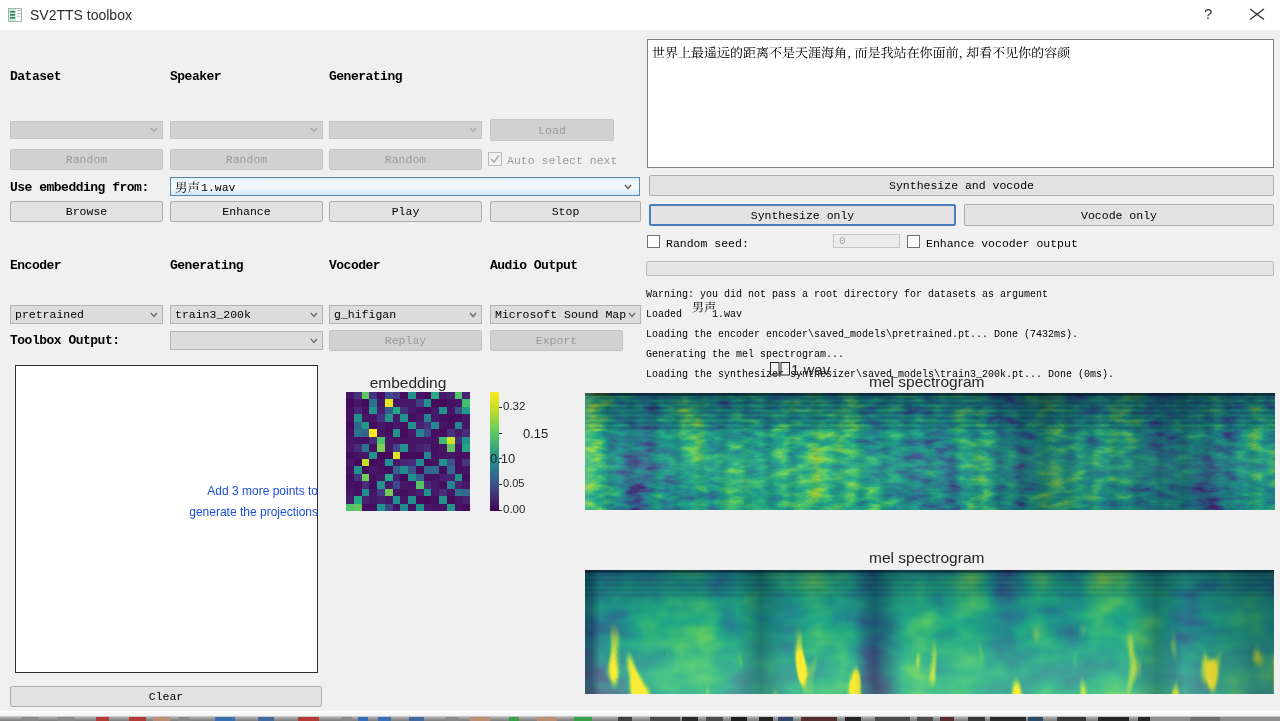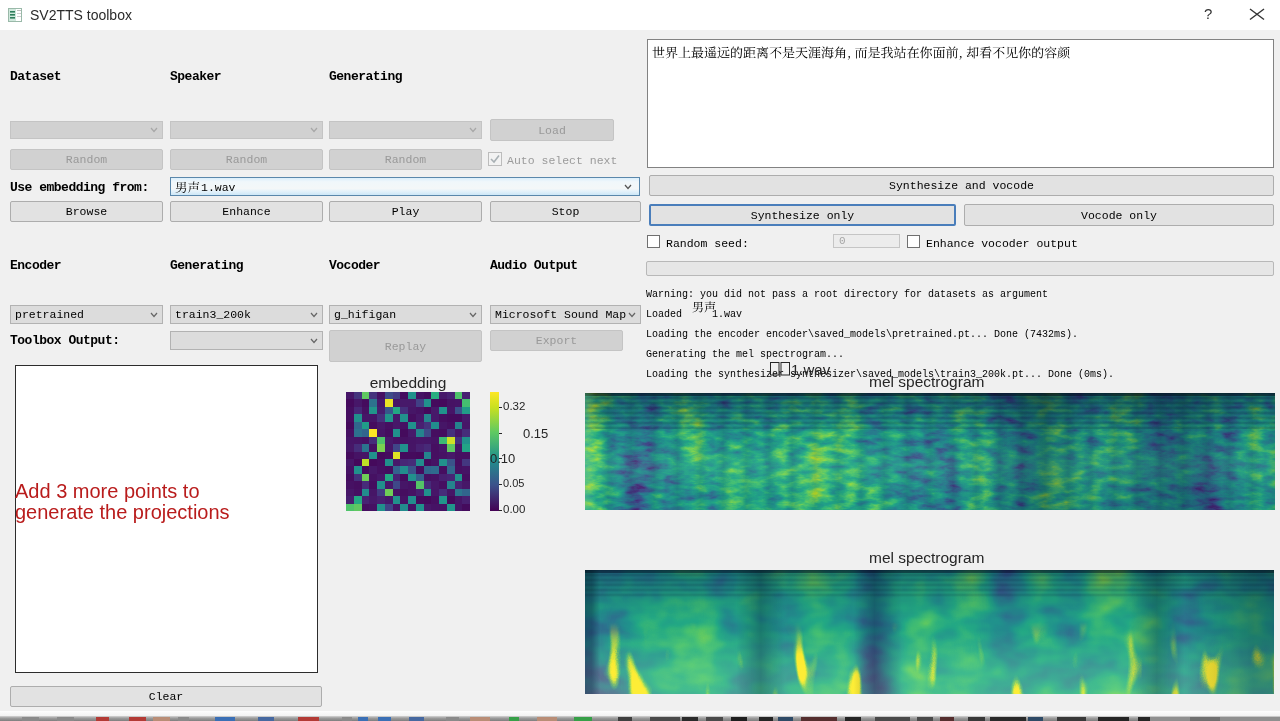--- a/index.html
+++ b/index.html
@@ -86,24 +86,24 @@
 <div class="ab cmb" style="left:329px;top:305px;width:153px;height:19px;">g_hifigan<svg class="chev" viewBox="0 0 8 6">
       <polyline points="1,1 4,4.5 7,1" fill="none" stroke="#666" stroke-width="1.2"></polyline>
     </svg></div>
 <div class="ab cmb" style="left:490px;top:305px;width:151px;height:19px;"><span style="overflow:hidden;width:132px;display:inline-block">Microsoft Sound Mapp</span><svg class="chev" viewBox="0 0 8 6">
       <polyline points="1,1 4,4.5 7,1" fill="none" stroke="#666" stroke-width="1.2"></polyline>
     </svg></div>
 <div class="ab lbl" style="left:10px;top:333px">Toolbox Output:</div>
 <div class="ab cmb" style="left:170px;top:331px;width:153px;height:19px;"><svg class="chev" viewBox="0 0 8 6">
       <polyline points="1,1 4,4.5 7,1" fill="none" stroke="#666" stroke-width="1.2"></polyline>
     </svg></div>
-<div class="ab btn dis" style="left:329px;top:330px;width:153px;height:32px">Replay</div>
+<div class="ab btn dis" style="left:329px;top:330px;width:153px;height:21px">Replay</div>
 <div class="ab btn dis" style="left:490px;top:330px;width:133px;height:21px">Export</div>
 <div class="ab" style="left:15px;top:365px;width:303px;height:308px;background:#fff;border:1px solid #2c2c2c"></div>
-<div class="ab mpl" style="left:15px;top:481px;width:303px;text-align:left;font-size:20px;line-height:20.5px;color:#b91c1c">Add 3 more points to
+<div class="ab mpl" style="left:15px;top:481px;width:303px;text-align:right;font-size:12px;line-height:20.5px;color:#1d4ed8">Add 3 more points to
 generate the projections</div>
 <div class="ab btn" style="left:10px;top:686px;width:312px;height:21px">Clear</div>
 <div class="ab mpl" style="left:346px;top:374px;width:124px;text-align:center;font-size:15.5px">embedding</div>
 <svg class="ab" style="left:346px;top:392px" width="124" height="119" shape-rendering="crispEdges">
     <rect x="0.0" y="0.0" width="8.2" height="7.9" fill="#461567"></rect>
     <rect x="7.8" y="0.0" width="8.2" height="7.9" fill="#45337d"></rect>
     <rect x="15.5" y="0.0" width="8.2" height="7.9" fill="#5fc861"></rect>
     <rect x="23.2" y="0.0" width="8.2" height="7.9" fill="#45327d"></rect>
     <rect x="31.0" y="0.0" width="8.2" height="7.9" fill="#461062"></rect>
     <rect x="38.8" y="0.0" width="8.2" height="7.9" fill="#3e4a89"></rect>

